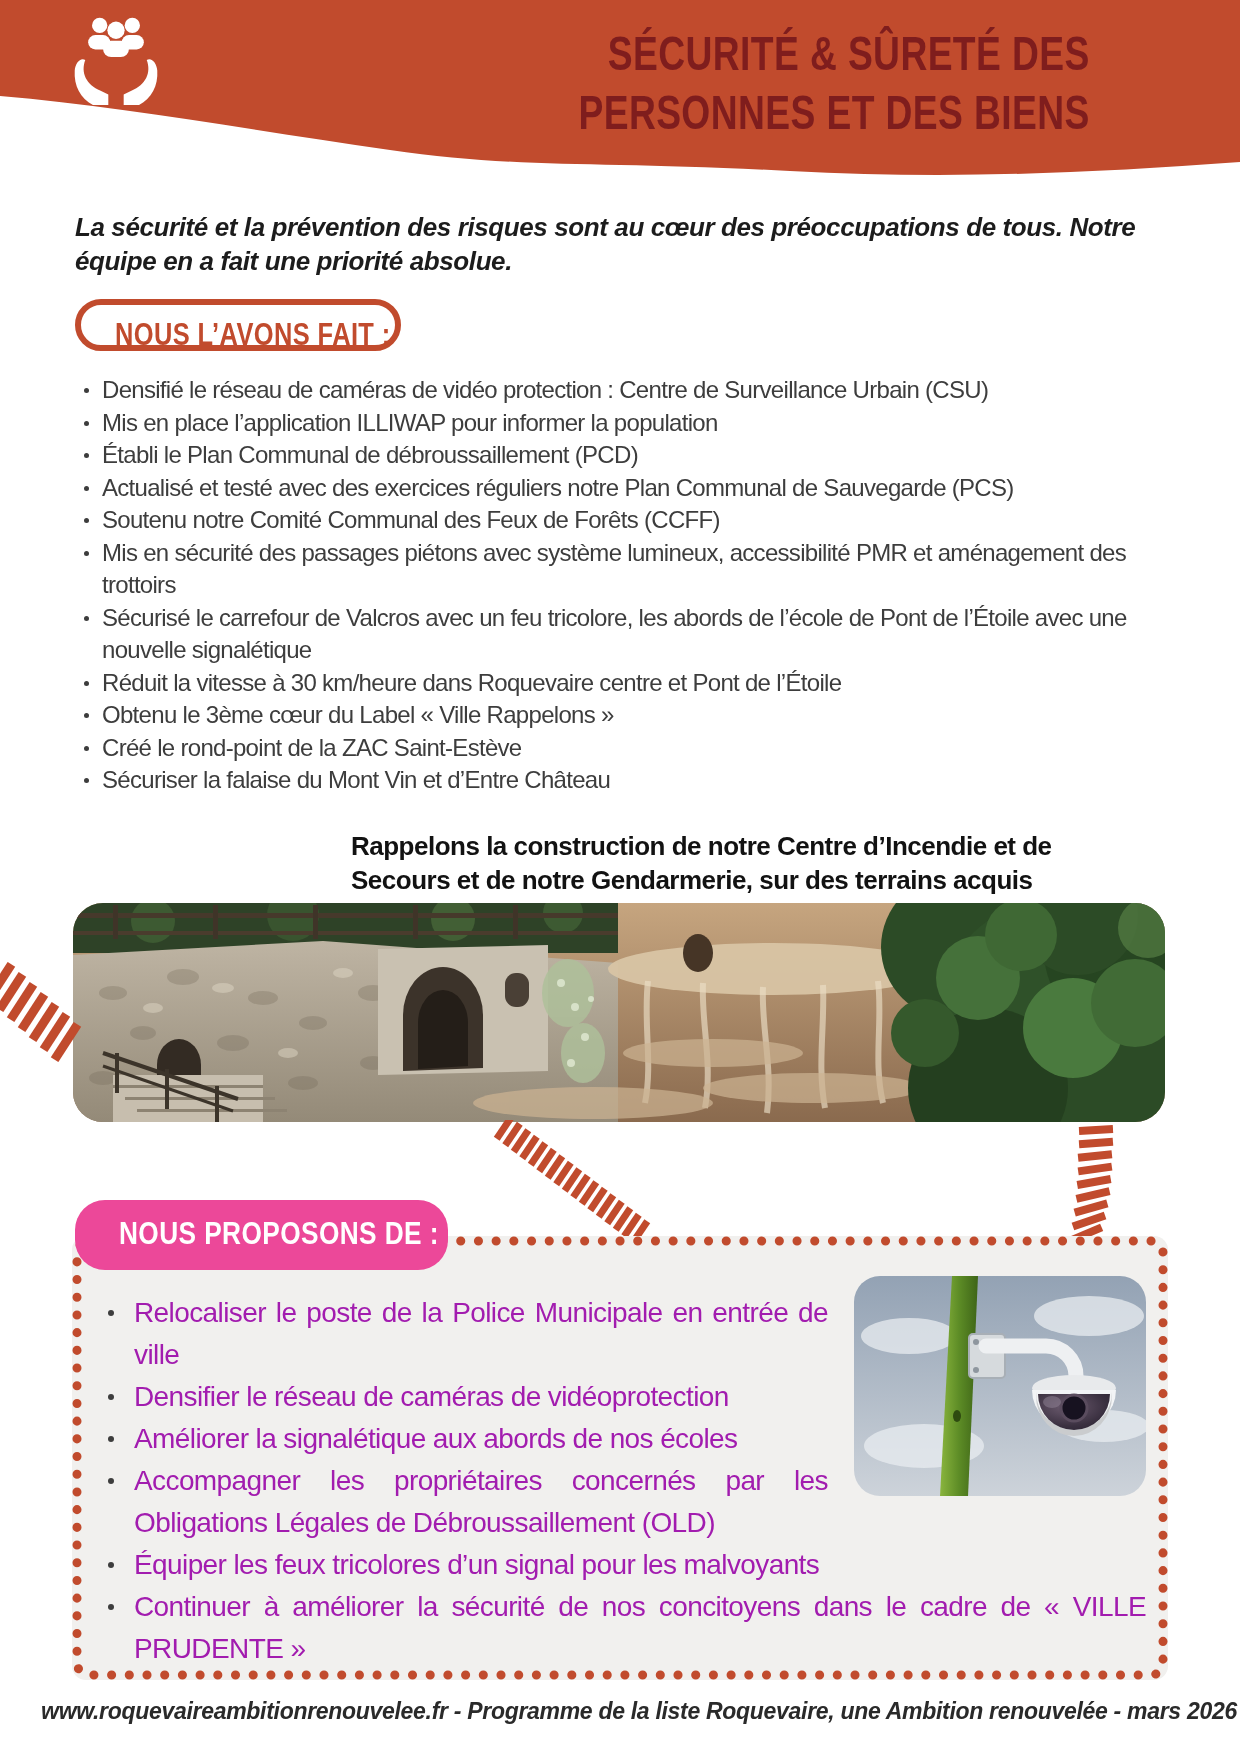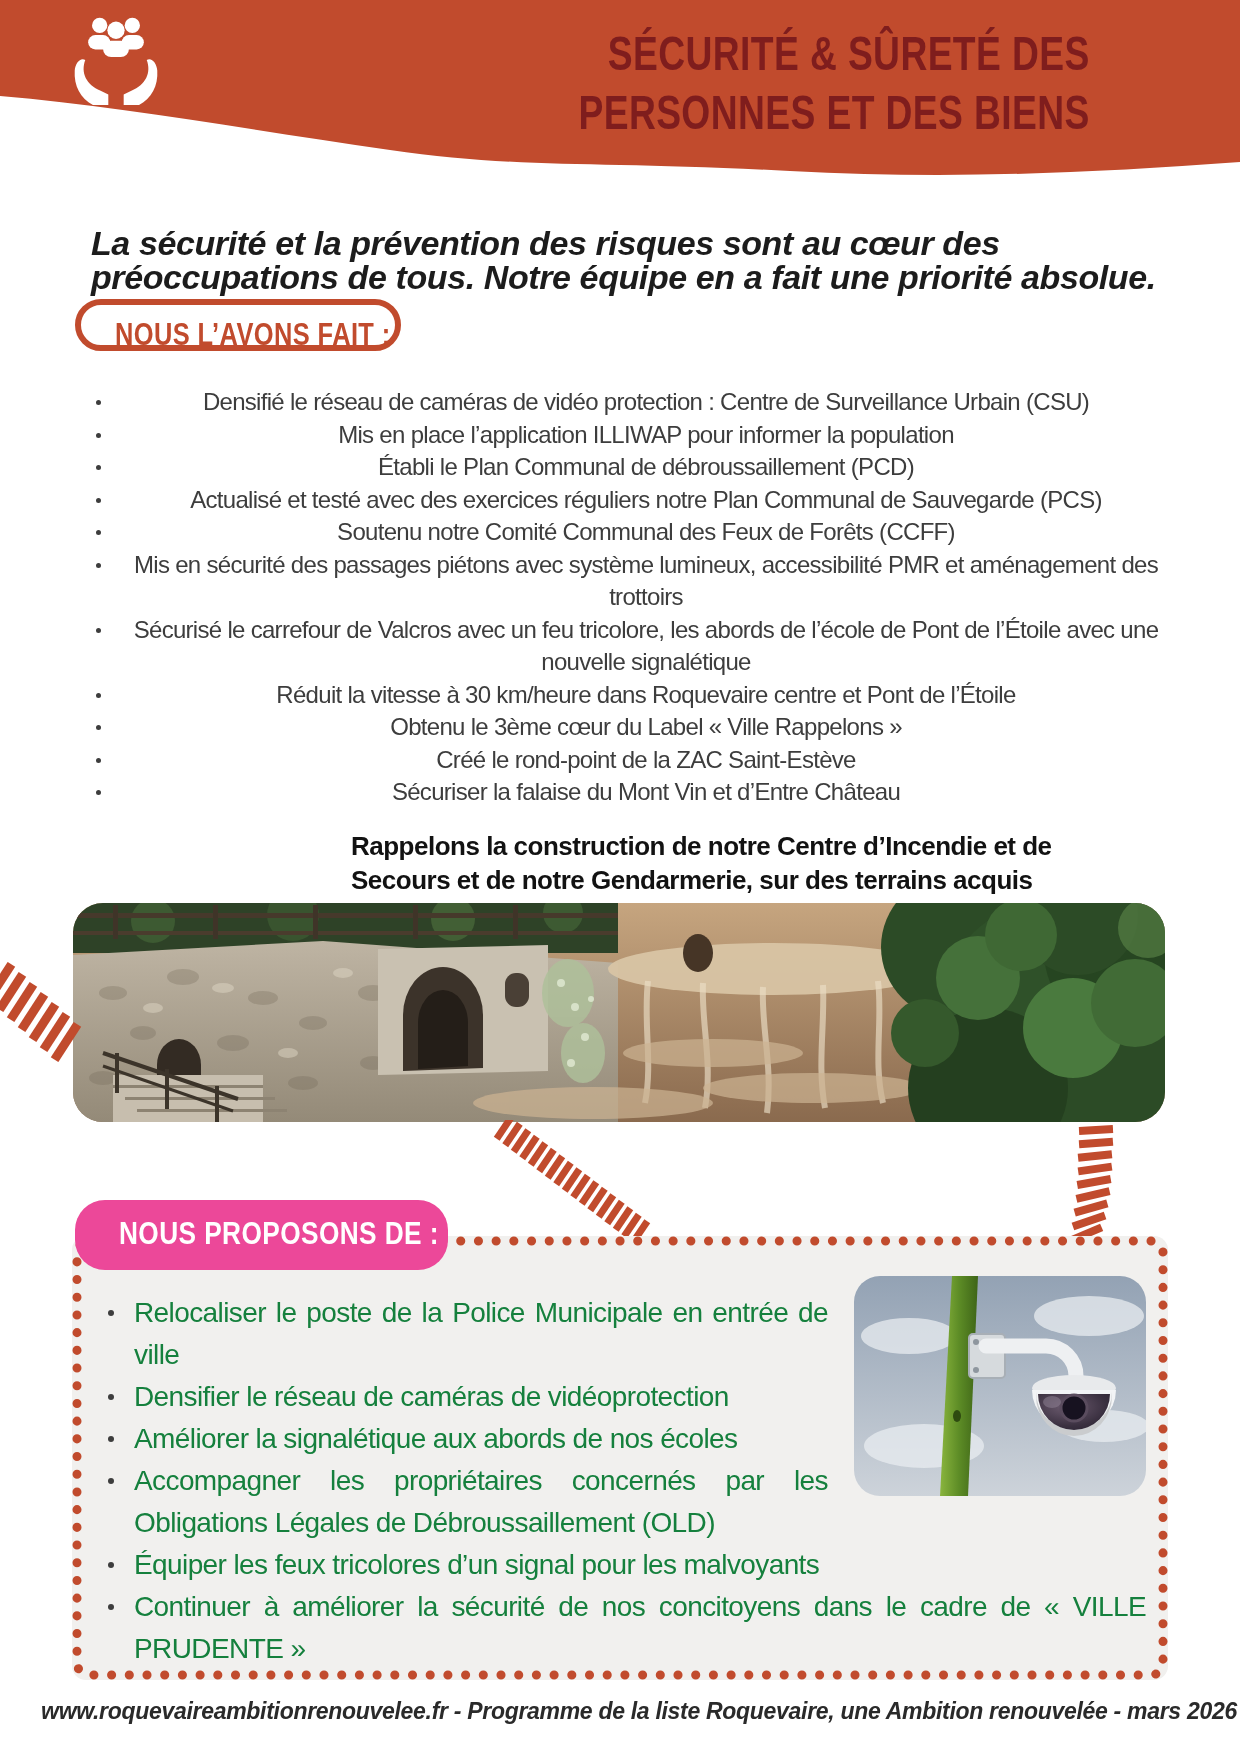--- a/index.html
+++ b/index.html
@@ -11,44 +11,44 @@
   .banner{position:absolute;left:0;top:0;width:1240px;height:200px;}
   .banner-shape{position:absolute;left:0;top:0;}
   .logo{position:absolute;left:68px;top:12px;}
   .title{
     position:absolute;right:150px;top:24px;text-align:right;color:#7f1d1d;
     font-weight:800;font-size:49px;line-height:59px;letter-spacing:.5px;
   }
   .title .tline{display:block;transform:scaleX(.76);transform-origin:right center;white-space:nowrap;}
   
   .intro{
-    position:absolute;left:75px;top:210px;width:1105px;margin:16px;
-    font-style:italic;font-weight:bold;font-size:34px;line-height:34px;
+    position:absolute;left:75px;top:210px;width:1105px;margin:0;
+    font-style:italic;font-weight:bold;font-size:26px;line-height:34px;
     letter-spacing:-.4px;color:#1c1c1c;
   }
   
   .badge{position:absolute;box-sizing:border-box;border-radius:30px;}
   .badge .blabel{
     display:block;font-weight:800;white-space:nowrap;
     transform:scaleX(.82);transform-origin:left center;letter-spacing:.5px;
   }
   .badge-outline{
     left:75px;top:299px;width:326px;height:52px;
     border:6px solid #c14b2d;background:#fff;padding:12px 0 8px 34px;
   }
   .badge-outline .blabel{color:#c14b2d;font-size:31px;}
   .badge-filled{
     left:75px;top:1200px;width:373px;height:70px;z-index:5;
     background:#ec4899;padding:15px 0 0 44px;
   }
   .badge-filled .blabel{color:#fff;font-size:32px;}
   
   .done-list{
-    position:absolute;left:78px;top:374px;width:1088px;margin:12px;padding:0;
-    list-style:none;font-size:24px;line-height:32.5px;letter-spacing:-.7px;color:#3d3d3d;text-align:center;
+    position:absolute;left:78px;top:374px;width:1088px;margin:0;padding:0;
+    list-style:none;font-size:24px;line-height:32.5px;letter-spacing:-.7px;color:#3d3d3d;
   }
   .done-list li{position:relative;padding-left:24px;}
   .done-list li::before{
     content:"";position:absolute;left:6px;top:14px;width:5px;height:5px;
     border-radius:50%;background:#3d3d3d;
   }
   
   .callout{
     position:absolute;left:335px;top:813px;width:720px;margin:16px;
     font-weight:800;font-size:26px;line-height:34px;letter-spacing:-.5px;color:#121212;
@@ -65,21 +65,21 @@
   .deco{position:absolute;}
   
   .proposal-box{
     position:absolute;left:72px;top:1236px;width:1096px;height:444px;
     box-sizing:border-box;background:#f1f0ee;border-radius:14px;
     padding:46px 22px 20px 28px;
   }
   .dotted-border{position:absolute;left:0;top:0;pointer-events:none;}
   .prop-list{
     margin:10px 0 0 0;padding:0;list-style:none;
-    font-size:28px;line-height:42px;letter-spacing:-.6px;color:#15803d;
+    font-size:28px;line-height:42px;letter-spacing:-.6px;color:#a21caf;
     text-align:justify;
   }
   .prop-list li{position:relative;padding-left:34px;}
   .prop-list li::before{
     content:"";position:absolute;left:8px;top:18px;width:6px;height:6px;
     border-radius:50%;background:#3d3d3d;
   }
   
   .footer{
     position:absolute;left:0;top:1698px;width:1240px;text-align:center;

